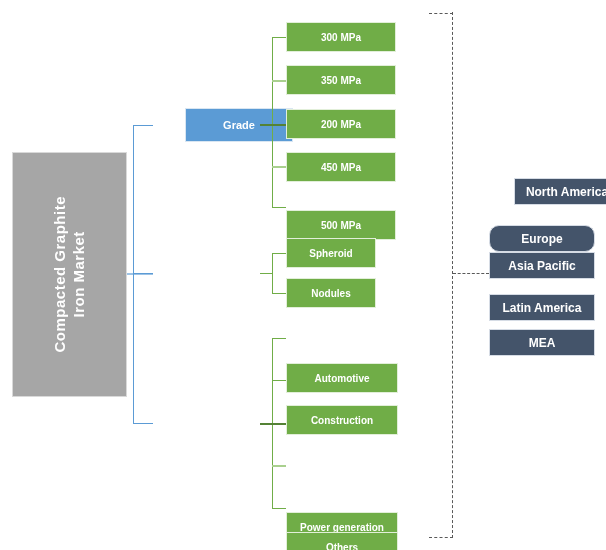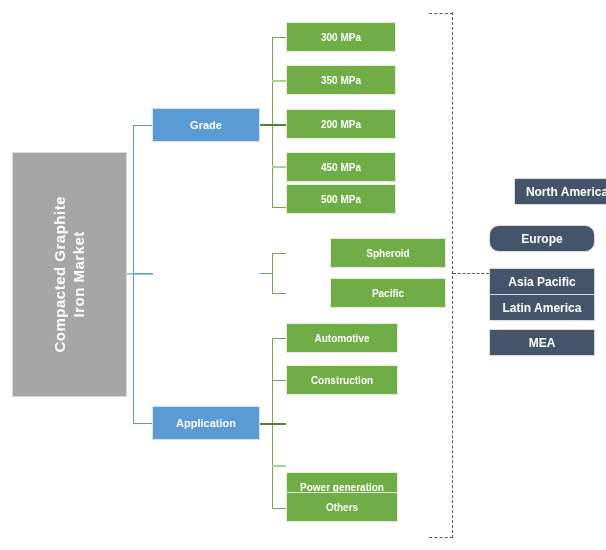--- a/index.html
+++ b/index.html
@@ -53,42 +53,42 @@
     background: #5b9bd5;
     border: 1px solid #d9e6f2;
     box-sizing: border-box;
     display: flex;
     align-items: center;
     justify-content: center;
     color: #ffffff;
     font-weight: bold;
     font-size: 11px;
   }
-  .cat-grade       { top: 108px; }
+  .cat-grade       { top: 108px; margin-left: 33px; }
   .cat-product     { top: 256px; }
   .cat-application { top: 406px; }
 
   
   .leaf-box {
     position: absolute;
     left: 286px;
     height: 30px;
     background: #70ad47;
     border: 1px solid #e2efd9;
     box-sizing: border-box;
     display: flex;
     align-items: center;
     justify-content: center;
     color: #ffffff;
     font-weight: bold;
     font-size: 10px;
   }
   .leaf-w-grade   { width: 110px; }
-  .leaf-w-product { width: 116px; margin-left: 44px; }
-  .leaf-w-app     { width: 112px; }
+  .leaf-w-product { width: 90px; }
+  .leaf-w-app     { width: 112px; margin-top: 40px; }
 
   
   .region-box {
     position: absolute;
     left: 489px;
     width: 106px;
     height: 27px;
     background: #44546a;
     border: 1px solid #d6dce5;
     box-sizing: border-box;
@@ -172,57 +172,54 @@
 
   <div class="conn conn-blue-h" style="left:133px;top:125px;width:20px;"></div>
 
   <div class="conn conn-blue-h" style="left:133px;top:273px;width:20px;"></div>
 
   <div class="conn conn-blue-h" style="left:133px;top:423px;width:20px;"></div>
 
   <div class="cat-box cat-grade">
     <span>Grade</span>
   </div>
-  <div class="cat-box cat-application">
-    <span>Application</span>
-  </div>
 
   <div class="conn conn-green-v" style="left:272px;top:37px;height:170px;"></div>
   <div class="conn conn-green-h" style="left:272px;top:37px;width:14px;"></div>
   <div class="conn conn-green-stub" style="left:272px;top:80px;width:14px;"></div>
   <div class="conn conn-green-stub-dark" style="left:260px;top:124px;width:26px;"></div>
   <div class="conn conn-green-stub" style="left:272px;top:166px;width:14px;"></div>
   <div class="conn conn-green-h" style="left:272px;top:207px;width:14px;"></div>
 
   <div class="leaf-box leaf-w-grade" style="top:22px;">
     <span>300 MPa</span>
   </div>
   <div class="leaf-box leaf-w-grade" style="top:65px;">
     <span>350 MPa</span>
   </div>
   <div class="leaf-box leaf-w-grade" style="top:109px;">
     <span>200 MPa</span>
   </div>
   <div class="leaf-box leaf-w-grade" style="top:152px;">
     <span>450 MPa</span>
   </div>
-  <div class="leaf-box leaf-w-grade" style="top:184px;">
+  <div class="leaf-box leaf-w-grade" style="top:210px;">
     <span>500 MPa</span>
   </div>
 
   <div class="conn conn-green-v" style="left:272px;top:253px;height:40px;"></div>
   <div class="conn conn-green-h" style="left:272px;top:253px;width:14px;"></div>
   <div class="conn conn-green-h" style="left:272px;top:293px;width:14px;"></div>
   <div class="conn conn-green-h" style="left:260px;top:273px;width:12px;"></div>
 
   <div class="leaf-box leaf-w-product" style="top:238px;">
     <span>Spheroid</span>
   </div>
   <div class="leaf-box leaf-w-product" style="top:278px;">
-    <span>Pacific</span>
+    <span>Nodules</span>
   </div>
 
   <div class="conn conn-green-v" style="left:272px;top:338px;height:170px;"></div>
   <div class="conn conn-green-h" style="left:272px;top:338px;width:14px;"></div>
   <div class="conn conn-green-h" style="left:272px;top:380px;width:14px;"></div>
   <div class="conn conn-green-stub-dark" style="left:260px;top:423px;width:26px;"></div>
   <div class="conn conn-green-stub" style="left:272px;top:465px;width:14px;"></div>
   <div class="conn conn-green-h" style="left:272px;top:508px;width:14px;"></div>
 
   <div class="leaf-box leaf-w-app" style="top:323px;">
@@ -242,21 +239,21 @@
   <div class="dash-h dash-h-top"></div>
   <div class="dash-h dash-h-bottom"></div>
   <div class="dash-h dash-h-mid"></div>
 
   <div class="region-box" style="top:178px;margin-left:25px;">
     <span>North America</span>
   </div>
   <div class="region-box" style="top:225px;border-radius:10px;">
     <span>Europe</span>
   </div>
-  <div class="region-box" style="top:268px;">
+  <div class="region-box" style="top:252px;">
     <span>Asia Pacific</span>
   </div>
   <div class="region-box" style="top:294px;">
     <span>Latin America</span>
   </div>
   <div class="region-box" style="top:329px;">
     <span>MEA</span>
   </div>
 
 </div>

